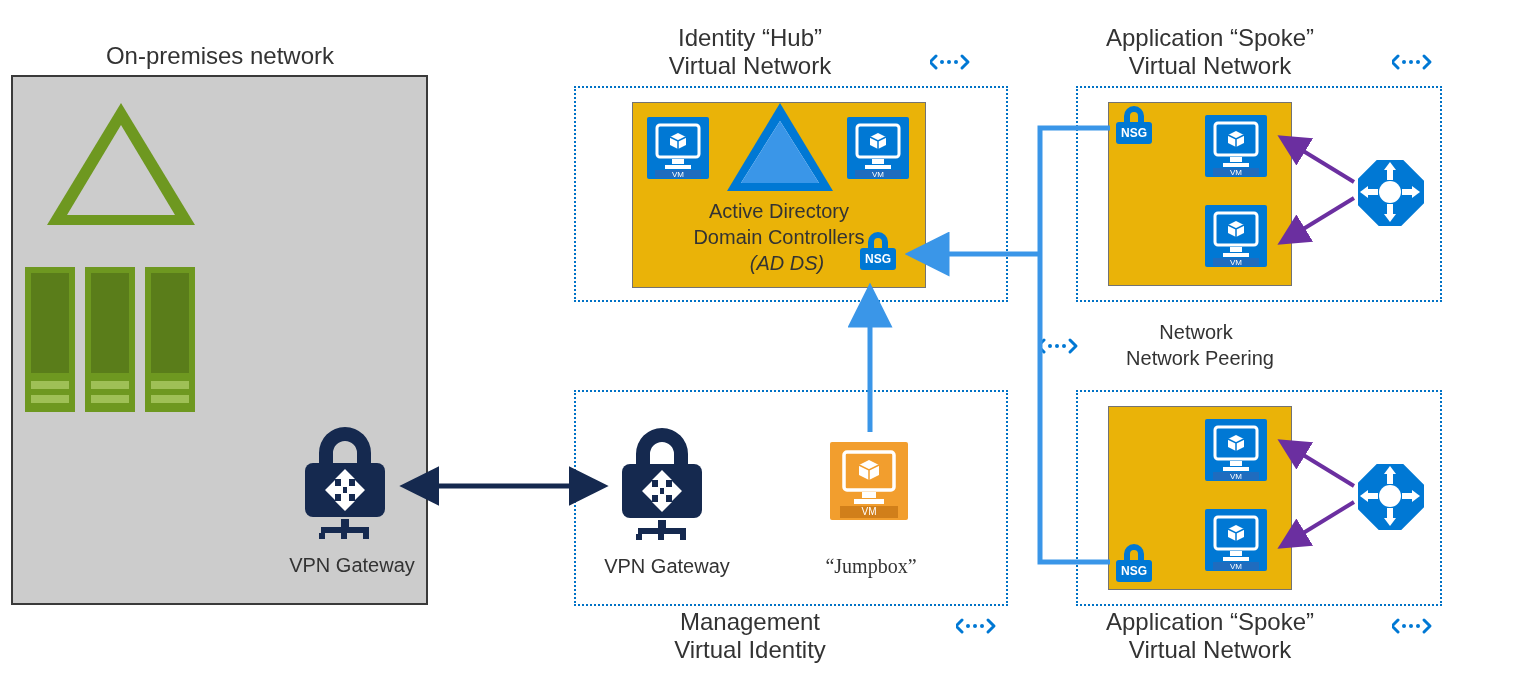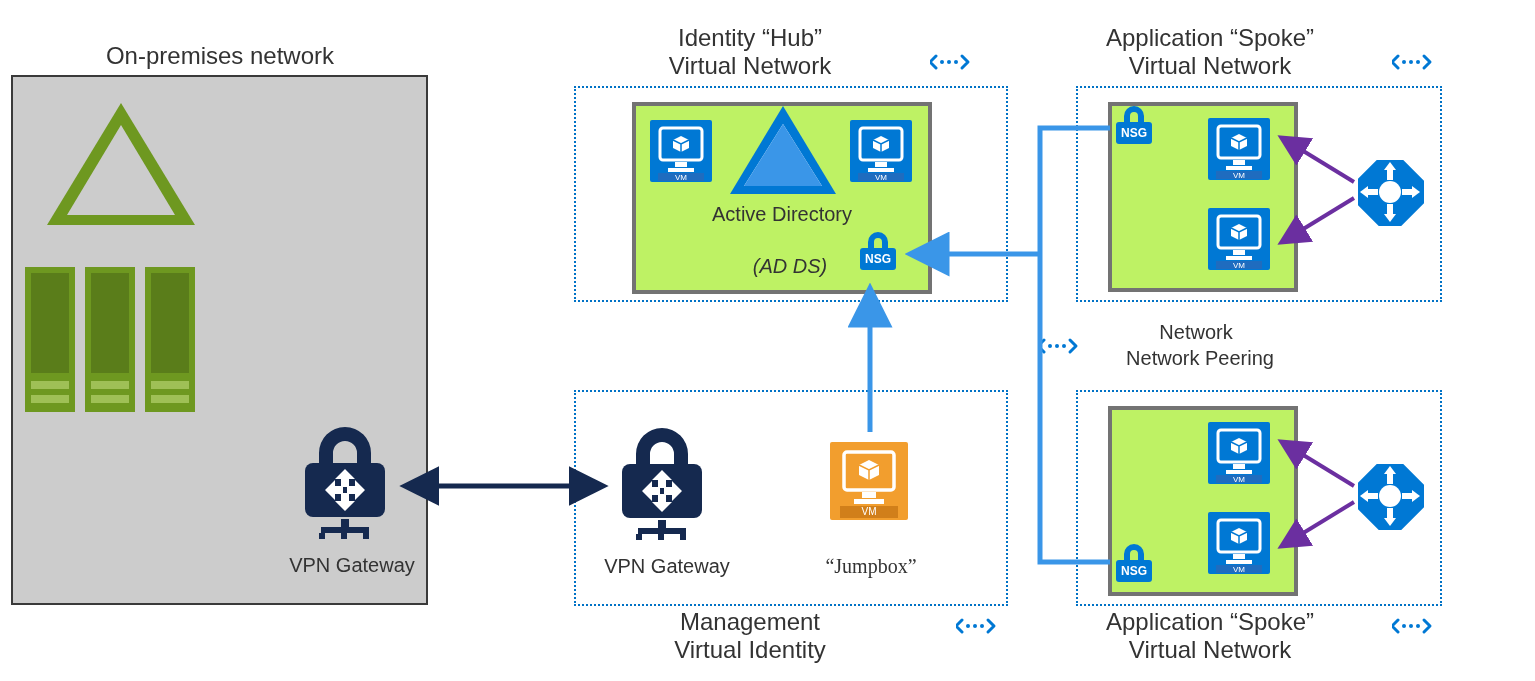--- a/index.html
+++ b/index.html
@@ -1,21 +1,21 @@
 <!DOCTYPE html>
 <html><head>
 <meta charset="utf-8">
 <style>
   html,body{margin:0;padding:0;}
   body{font-family:"Segoe UI",Arial,sans-serif;background:#fff;}
   #stage{position:relative;width:1535px;height:681px;margin-top:20px;}
   .box{position:absolute;}
   .onprem{left:11px;top:55px;width:413px;height:526px;background:#cccccc;border:2px solid #3a3a3a;}
   .vnet{border:2px dotted #0072c6;background:#fff;}
-  .subnet{background:#bef264;border:4px solid #737373;}
+  .subnet{background:#eab308;border:1px solid #737373;}
   .title{position:absolute;font-size:24px;color:#333;line-height:28px;text-align:center;}
   .label{position:absolute;font-size:20px;color:#333;text-align:center;line-height:24px;}
   .nsg-badge{position:absolute;width:44px;height:44px;}
   .nsg-badge svg{width:44px;height:44px;}
   
   svg.arrow{position:absolute;overflow:visible;}
 </style>
 </head>
 <body>
 
@@ -146,20 +146,21 @@
         </svg>
       <svg style="position:absolute;left:214px;top:14px;width:64px;height:64px;">
           <use href="#vm-icon"></use>
         </svg>
       <svg style="position:absolute;left:90px;top:-4px;width:114px;height:100px;">
         <path d="M57 4 L110 92 L4 92 Z" fill="#0078d4"></path>
         <path d="M57 22 L96 84 L18 84 Z" fill="#fff"></path>
         <path d="M57 22 L96 84 L18 84 Z" fill="#3a96e8"></path>
       </svg>
       <div class="label" style="left:0;top:96px;width:292px;">Active Directory</div>
+      <div class="label" style="left:0;top:122px;width:292px;">Domain Controllers</div>
       <div class="label" style="left:8px;top:148px;width:292px;font-style:italic;">(AD DS)</div>
     </div>
   </div>
   <div class="nsg-badge" style="left:856px;top:210px;"><svg>
         <use href="#nsg-icon"></use>
       </svg></div>
 
   <div class="box vnet" style="left:574px;top:370px;width:430px;height:212px;">
     <svg style="position:absolute;left:38px;top:28px;width:100px;height:125px;">
         <use href="#vpn-gw"></use>

